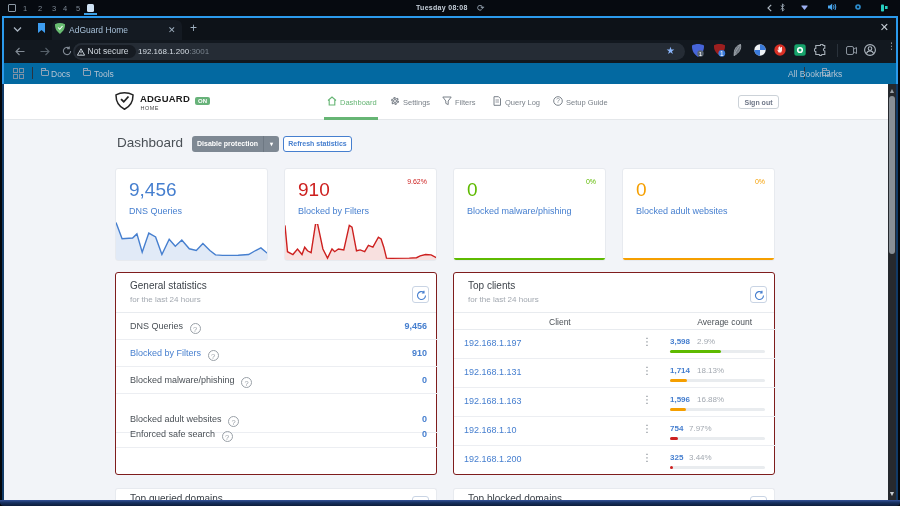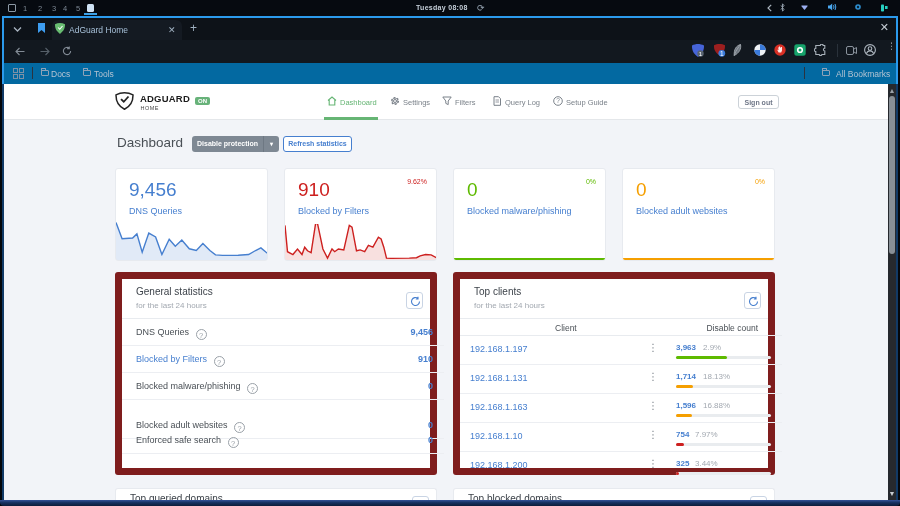--- a/index.html
+++ b/index.html
@@ -68,21 +68,21 @@
 
 
 .card { position:absolute; top:84px; width:153px; height:93px; background:#fff; border:1px solid #e7eaef; border-radius:3px; overflow:hidden; }
 .card .num { position:absolute; left:13px; top:10px; font-size:19px; }
 .card .sub { position:absolute; left:13px; top:37px; font-size:9px; color:#467fcf; }
 .card .pct { position:absolute; right:9px; top:9px; font-size:7px; }
 .card svg { position:absolute; left:0; bottom:0; }
 .cline { position:absolute; left:0; bottom:0; width:100%; height:2px; }
 
 
-.panel2 { position:absolute; top:188px; width:322px; height:203px; background:#fff; border:7px solid #7f1d1d; border-radius:3px; }
+.panel2 { position:absolute; top:188px; width:322px; height:203px; background:#fff; border:1px solid #7f1d1d; border-radius:3px; }
 .p-title { position:absolute; left:14px; top:7px; font-size:10px; color:#3d434a; }
 .p-sub { position:absolute; left:14px; top:22px; font-size:8px; color:#a2a8b0; }
 .p-refresh { position:absolute; right:7px; top:13px; width:17px; height:17px; border:1px solid #c9d4e4; border-radius:3px; }
 .p-refresh svg { position:absolute; left:3px; top:3px; }
 .p-hd-line { position:absolute; left:0; top:39px; width:100%; height:1px; background:#e8ebef; }
 
 
 .gs-row { position:absolute; left:0; width:322px; height:27px; border-bottom:1px solid #eceef2; }
 .gs-row .lab { position:absolute; left:14px; top:8px; font-size:9px; color:#4a5056; }
 .gs-row .lab.blue { color:#467fcf; }
@@ -166,20 +166,30 @@
     <div id="addrbar">
       <svg class="abs" style="left:11px;top:7px;" width="10" height="9" viewBox="0 0 10 9">
           <path d="M4.5 1 L1 4.5 L4.5 8 M1 4.5 H9.5" stroke="#828b95" stroke-width="1.1" fill="none"></path>
         </svg>
       <svg class="abs" style="left:36px;top:7px;" width="10" height="9" viewBox="0 0 10 9">
           <path d="M5.5 1 L9 4.5 L5.5 8 M9 4.5 H0.5" stroke="#566069" stroke-width="1.1" fill="none"></path>
         </svg>
       <svg class="abs" style="left:58px;top:6px;" width="10" height="10" viewBox="0 0 11 11">
           <path d="M9.5 5.5 A4 4 0 1 1 8 2.4 M8 0.5 V3 H5.5" stroke="#828b95" stroke-width="1.2" fill="none"></path>
         </svg>
+      <div id="omni">
+        <div class="chip">Not secure
+          <svg style="position:absolute;left:2.5px;top:3px;" width="8" height="8" viewBox="0 0 10 9">
+              <path d="M5 0.5 L9.5 8.5 H0.5 Z" stroke="#ccd4dc" stroke-width="1.2" fill="none"></path>
+              <path d="M5 3.2 V5.8 M5 6.8 V7.6" stroke="#ccd4dc" stroke-width="1.2"></path>
+            </svg>
+        </div>
+        <div class="url">192.168.1.200<span>:3001</span></div>
+        <div class="star">★</div>
+      </div>
 
       <svg class="abs" style="left:688px;top:4px;" width="12" height="13" viewBox="0 0 12 13">
           <path d="M6 0 C4 0 1.8 0.5 0 1.5 0 3.5 -0.3 8.5 6 13 12.3 8.5 12 3.5 12 1.5 10.2 0.5 8 0 6 0 Z" fill="#4664d8"></path>
           <circle cx="8.5" cy="9.5" r="3.2" fill="#5a6572"></circle>
           <text x="8.5" y="11.8" font-size="6" fill="#fff" text-anchor="middle" font-family="Liberation Sans">1</text>
         </svg>
       <svg class="abs" style="left:709px;top:4px;" width="13" height="13" viewBox="0 0 13 13">
           <path d="M6.5 0 C4.5 0 2.5 0.5 1 1.3 1 3.3 0.7 7.8 6.5 11.5 12.3 7.8 12 3.3 12 1.3 10.5 0.5 8.5 0 6.5 0 Z" fill="#9c1f1f"></path>
           <circle cx="8.8" cy="9.3" r="3.4" fill="#3a7bdc"></circle>
           <text x="8.8" y="11.7" font-size="6.5" fill="#fff" text-anchor="middle" font-family="Liberation Sans">1</text>
@@ -226,21 +236,21 @@
             <rect x="6.5" y="6.5" width="4" height="4"></rect>
           </g>
         </svg>
       <div class="vdiv" style="left:28px;"></div>
       <div class="folder" style="left:37px;"></div>
       <div class="txt" style="left:47px;">Docs</div>
       <div class="folder" style="left:79px;"></div>
       <div class="txt" style="left:90px;">Tools</div>
       <div class="vdiv" style="left:800px;"></div>
       <div class="folder" style="left:818px;"></div>
-      <div class="txt" style="left:832px;">All Bookmarks</div>
+      <div class="txt" style="left:784px;">All Bookmarks</div>
     </div>
 
     <div id="page">
       <div id="hdr">
         <div id="logo">
           <svg width="110" height="24" viewBox="0 0 110 24">
             <path d="M9.5 2.8 C6.6 2.8 3.6 3.5 1.0 4.9 1.0 7.8 0.6 14.9 9.5 19.2 18.4 14.9 18.0 7.8 18.0 4.9 15.4 3.5 12.4 2.8 9.5 2.8 Z" fill="#fff" stroke="#242424" stroke-width="1.5"></path>
             <path d="M8.8 13.1 L5.4 9.7 L6.7 8.5 L8.8 10.5 L12.8 5.9 L14.2 7.1 Z" fill="#242424"></path>
             <text x="25" y="11.5" font-size="9.5" font-weight="bold" fill="#1c1c1c" letter-spacing="0.2" font-family="Liberation Sans">ADGUARD</text>
             <text x="25.5" y="20" font-size="5.5" fill="#4a4a4a" letter-spacing="0.5" font-family="Liberation Sans">HOME</text>
@@ -348,26 +358,26 @@
           <div class="p-title">Top clients</div>
           <div class="p-sub">for the last 24 hours</div>
           <div class="p-refresh">
               <svg width="11" height="11" viewBox="0 0 11 11">
                 <path d="M9.5 5.5 A4 4 0 1 1 8 2.4 M8 0.8 V3 H5.8" stroke="#467fcf" stroke-width="1.1" fill="none"></path>
               </svg>
             </div>
           <div class="p-hd-line"></div>
           <div class="tc-hd">
               <span style="position:absolute;left:95px;top:4px;">Client</span>
-              <span style="position:absolute;right:24px;top:4px;">Disable count</span>
+              <span style="position:absolute;right:24px;top:4px;">Average count</span>
             </div>
           <div class="tc-row" style="top:57px;">
             <div class="ip">192.168.1.197</div>
               <div class="dots">⋮</div>
-            <div class="cnt">3,963</div>
+            <div class="cnt">3,598</div>
               <div class="pc">2.9%</div>
             <div class="bar">
                 <i style="width:51px;background:#5eba00;"></i>
               </div>
           </div>
           <div class="tc-row" style="top:86px;">
             <div class="ip">192.168.1.131</div>
               <div class="dots">⋮</div>
             <div class="cnt">1,714</div>
               <div class="pc">18.13%</div>

